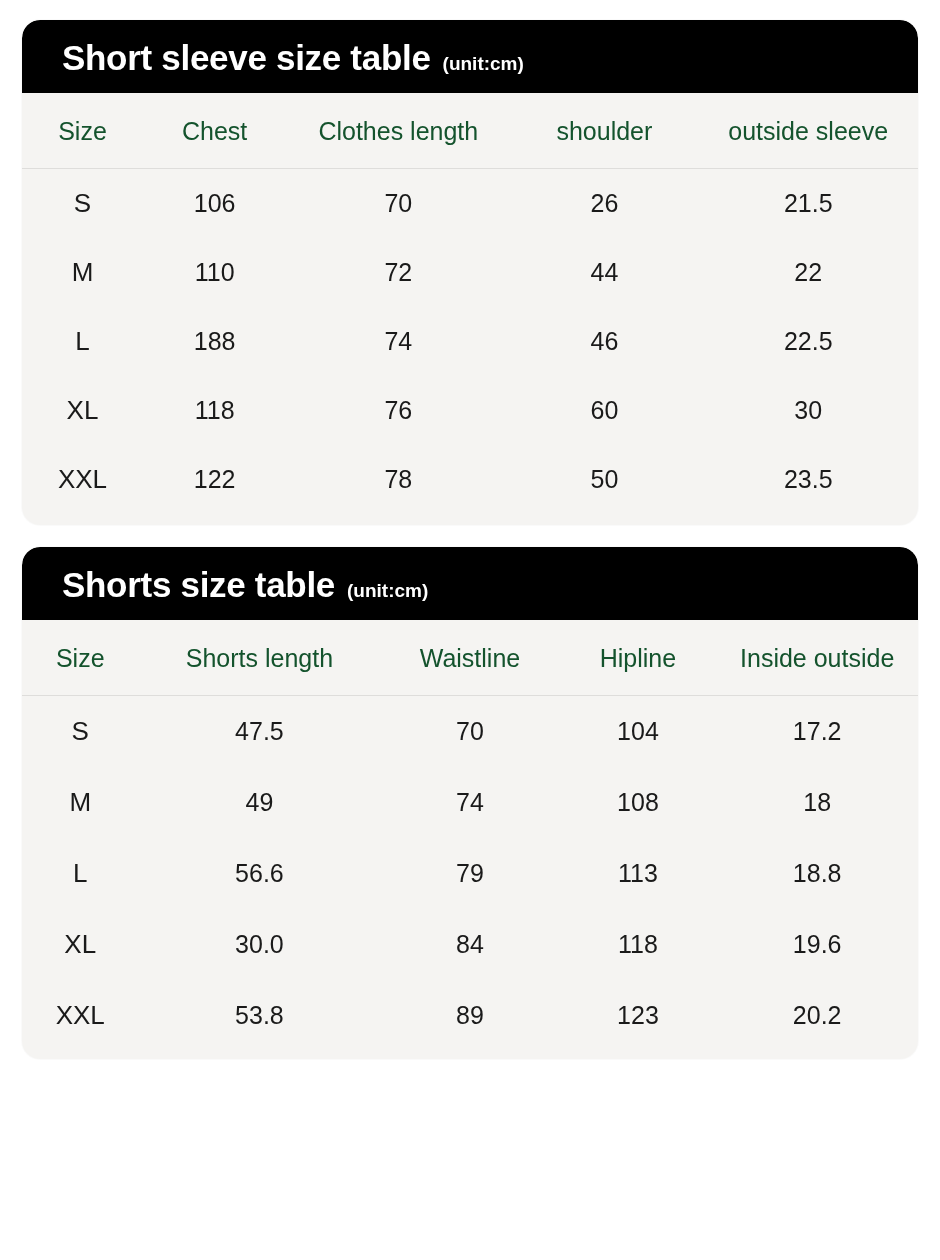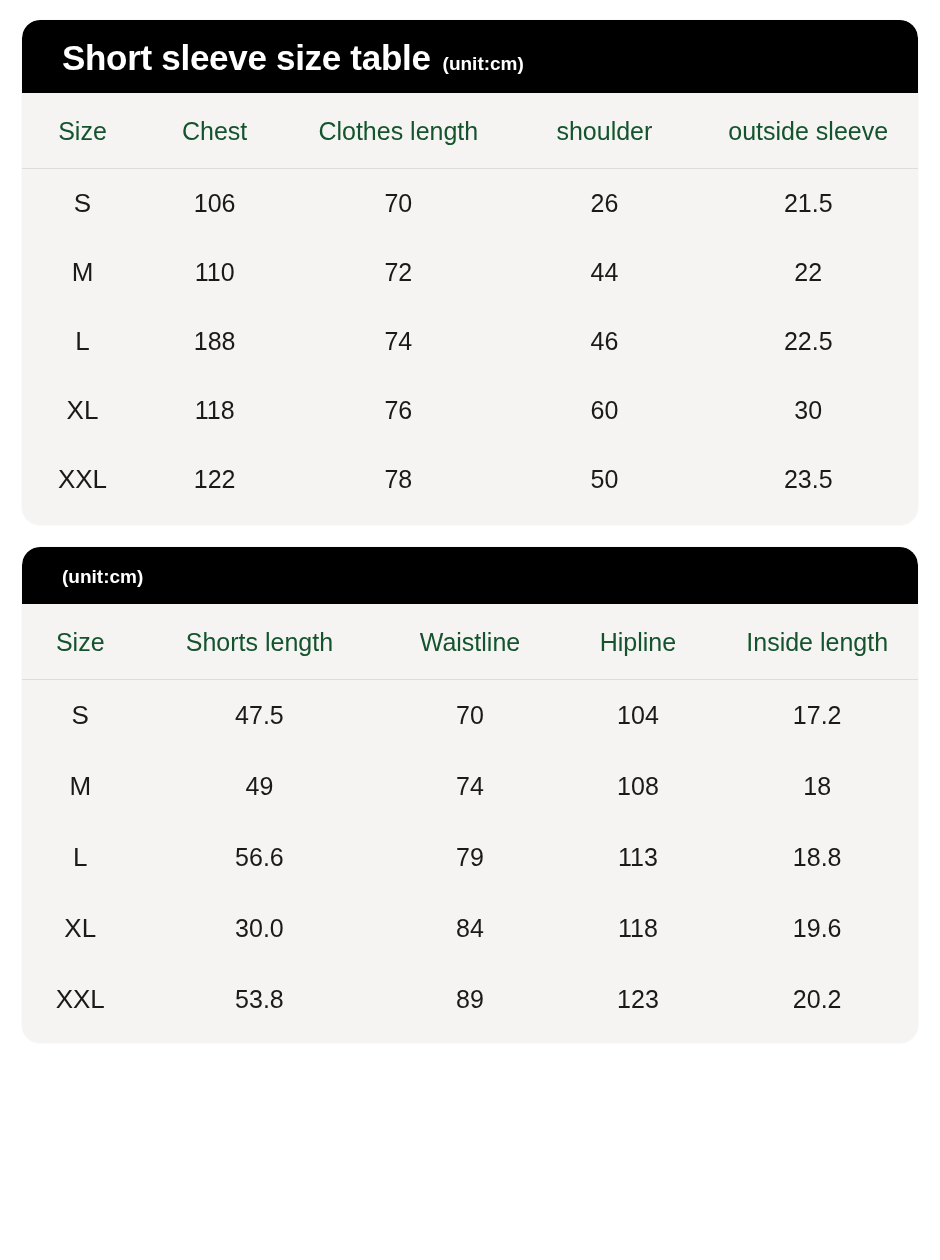--- a/index.html
+++ b/index.html
@@ -152,37 +152,38 @@
           <td>78</td>
           <td>50</td>
           <td>23.5</td>
         </tr>
       </tbody>
     </table>
   </div>
 
   <div class="card">
     <div class="card-header">
+      <span class="card-title">Shorts size table</span>
       <span class="card-unit">(unit:cm)</span>
     </div>
     <table class="t2">
       <colgroup>
         <col class="c0">
           <col class="c1">
           <col class="c2">
           <col class="c3">
           <col class="c4">
       </colgroup>
       <thead>
         <tr>
           <th>Size</th>
           <th>Shorts length</th>
           <th>Waistline</th>
           <th>Hipline</th>
-          <th>Inside length</th>
+          <th>Inside outside</th>
         </tr>
       </thead>
       <tbody>
         <tr>
           <td class="size-cell">S</td>
           <td>47.5</td>
           <td>70</td>
           <td>104</td>
           <td>17.2</td>
         </tr>

